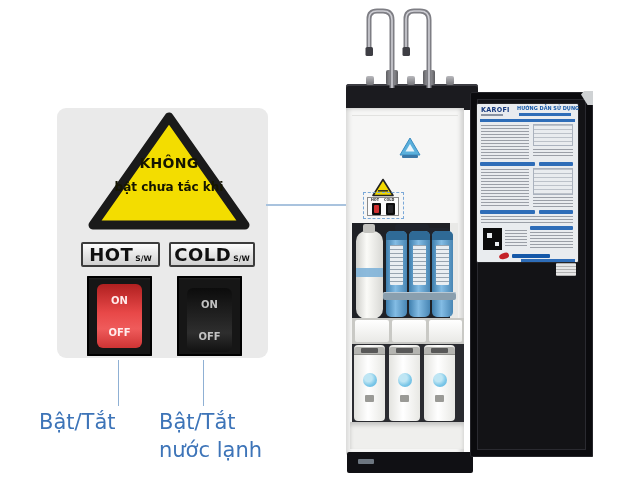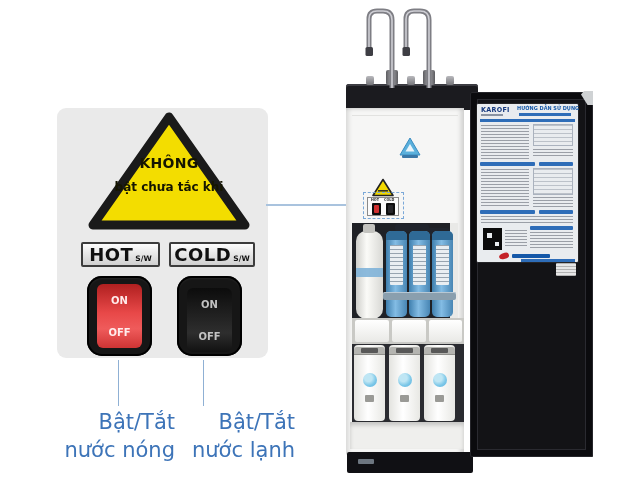--- a/index.html
+++ b/index.html
@@ -13,30 +13,30 @@
   .warn-1{top:156px;font-size:14px;letter-spacing:.3px;}
   .warn-2{top:181px;font-size:12px;}
   .warn-3{top:199px;font-size:11px;}
 
   .plate{top:242px;height:25px;background:linear-gradient(#fdfdfd,#d0d0d0);
          border:2px solid #3c3c3c;border-radius:2px;display:flex;align-items:center;justify-content:center;
          color:#101010;box-sizing:border-box;}
   .plate-main{font-size:18px;font-weight:800;letter-spacing:.5px;}
   .plate-sw{font-size:7.5px;font-weight:700;margin-left:2px;margin-top:7px;}
 
-  .sw-frame{top:276px;width:65px;height:80px;background:#161616;border-radius:15px;
+  .sw-frame{top:276px;width:65px;height:80px;background:#161616;border-radius:1px;
             box-shadow:inset 0 0 0 2px #000, inset 0 2px 3px rgba(255,255,255,.15);}
   .rocker{position:absolute;left:10px;top:8px;width:45px;height:64px;border-radius:6px;
           display:flex;flex-direction:column;align-items:center;justify-content:space-around;
           font-weight:bold;font-size:10px;}
   .rocker-red{background:linear-gradient(#b02020 0%,#e84848 45%,#ef5b5b 70%,#cf3434 100%);color:#ffecec;}
   .rocker-black{background:linear-gradient(#0c0c0c 0%,#222 45%,#2e2e2e 70%,#111 100%);color:#c2c2c2;}
 
   .vline{width:1px;background:#8fb0d4;}
-  .caption{width:136px;text-align:right;color:#3d74b8;font-size:21px;line-height:28px;}
+  .caption{width:136px;text-align:left;color:#3d74b8;font-size:21px;line-height:28px;}
 
   .hline{height:2px;background:#a9c3de;}
 
   
   .deck{left:346px;top:84px;width:132px;height:26px;background:#1b1b1f;border-radius:3px 3px 0 0;
         box-shadow:inset 0 2px 0 #3c3c42;}
   .deck-cap{top:76px;width:8px;height:9px;background:linear-gradient(#b9b9bd,#77777b);border-radius:2px;}
   .stem-base{top:70px;width:12px;height:15px;background:linear-gradient(90deg,#5c5c60,#a8a8ac,#5c5c60);border-radius:2px;}
 
   .cabinet{left:346px;top:108px;width:118px;height:347px;background:#f6f6f5;border-radius:0 0 2px 2px;
@@ -141,21 +141,20 @@
       <span>ON</span>
       <span>OFF</span>
     </div>
   </div>
 
   <div class="abs vline" style="left:118px;top:360px;height:46px;"></div>
   <div class="abs vline" style="left:203px;top:360px;height:46px;"></div>
 
   <div class="abs caption" style="left:39px;top:408px;">
     <div>Bật/Tắt</div>
-    <div>nước nóng</div>
   </div>
   <div class="abs caption" style="left:159px;top:408px;">
     <div>Bật/Tắt</div>
     <div>nước lạnh</div>
   </div>
 
   <div class="abs hline" style="left:266px;top:204px;width:98px;"></div>
 
   <div class="abs deck"></div>
   <div class="abs deck-cap" style="left:366px;"></div>

